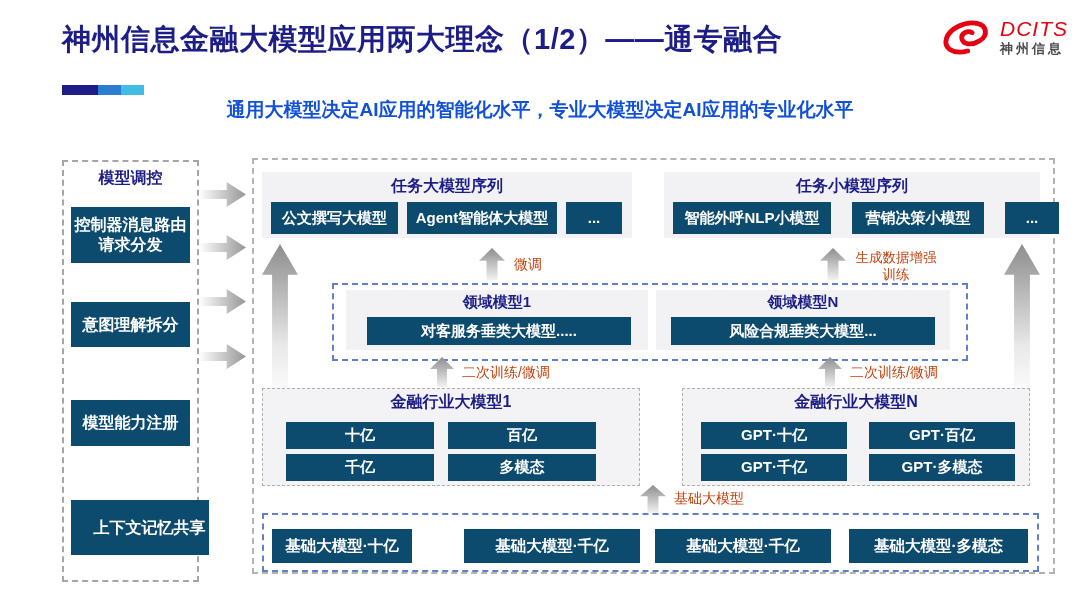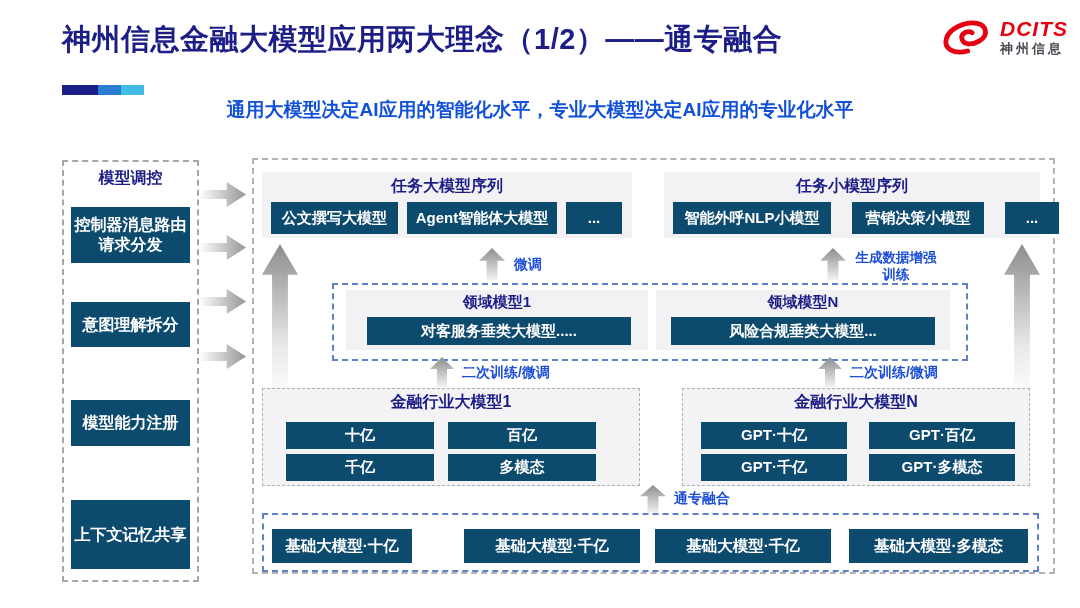--- a/index.html
+++ b/index.html
@@ -4,21 +4,21 @@
 <style>
   html,body{margin:0;padding:0;background:#ffffff;}
   .slide{position:relative;width:1080px;height:608px;background:#ffffff;overflow:hidden;
          font-family:"Liberation Sans","DejaVu Sans",sans-serif;}
   .abs{position:absolute;}
 
   .title{left:62px;top:20px;font-size:29px;font-weight:bold;color:#1d1d87;letter-spacing:0.5px;}
 
   .logo{left:938px;top:16px;display:flex;align-items:center;gap:6px;}
   .logo-txt{display:flex;flex-direction:column;line-height:1.1;}
-  .logo-brand{color:#e60012;font-size:21px;font-weight:bold;font-style:italic;letter-spacing:1px;}
+  .logo-brand{color:#e60012;font-size:21px;font-weight:normal;font-style:italic;letter-spacing:1px;}
   .logo-cn{color:#4a4a52;font-size:13px;font-weight:bold;letter-spacing:3px;margin-top:2px;}
 
   .accent-bar{left:62px;top:85px;height:10px;display:flex;}
   .accent-bar span{display:block;height:10px;}
   .seg1{width:36px;background:#1d1d87;}
   .seg2{width:23px;background:#2b7dd2;}
   .seg3{width:23px;background:#41bde4;}
 
   .subtitle{left:0;right:0;top:97px;text-align:center;font-size:19px;font-weight:bold;color:#1150d8;}
 
@@ -42,21 +42,21 @@
   .panel-h{position:absolute;top:4px;left:0;right:0;text-align:center;
            font-size:16px;font-weight:bold;color:#1d1d87;}
   .row{position:absolute;display:flex;}
   .tbtn{height:32px;font-size:15px;}
 
   .up-tall{width:36px;height:146px;top:244px;
            background:linear-gradient(to bottom,#8d8d8d,#e9e9e9 70%,#fbfbfb);
            clip-path:polygon(50% 0,100% 21%,72% 21%,72% 100%,28% 100%,28% 21%,0 21%);}
   .up-sm{background:linear-gradient(to bottom,#8d8d8d,#f2f2f2);
          clip-path:polygon(50% 0,100% 40%,71% 40%,71% 100%,29% 100%,29% 40%,0 40%);}
-  .glabel{color:#1d4ed8;font-weight:bold;font-size:14px;}
+  .glabel{color:#c2410c;font-weight:normal;font-size:14px;}
 
   .domain-box{left:332px;top:283px;width:632px;height:74px;background:#ffffff;}
   .dpanel{background:#f2f2f4;position:absolute;top:290px;height:60px;}
   .dpanel-h{position:absolute;top:3px;left:0;right:0;text-align:center;
             font-size:15px;font-weight:bold;color:#1d1d87;}
   .dbtn{position:absolute;top:27px;height:28px;font-size:15px;}
 
   .ind-panel{background:#f3f3f5;border:1.5px dashed #b0b0b0;top:388px;height:96px;}
   .ibtn{position:absolute;height:27px;font-size:15px;}
 
@@ -86,21 +86,21 @@
     <span class="seg3"></span>
   </div>
 
   <div class="abs subtitle">通用大模型决定AI应用的智能化水平，专业大模型决定AI应用的专业化水平</div>
 
   <div class="abs sidebar">
     <div class="sidebar-title">模型调控</div>
     <div class="bluebox sbtn" style="top:45px;height:56px;">控制器消息路由请求分发</div>
     <div class="bluebox sbtn" style="top:140px;height:45px;">意图理解拆分</div>
     <div class="bluebox sbtn" style="top:238px;height:46px;">模型能力注册</div>
-    <div class="bluebox sbtn" style="top:338px;height:69px;">上下文记忆共享</div>
+    <div class="bluebox sbtn" style="top:338px;height:55px;padding-left:19px;">上下文记忆共享</div>
   </div>
 
   <div class="abs r-arrow" style="top:182px;"></div>
   <div class="abs r-arrow" style="top:235px;"></div>
   <div class="abs r-arrow" style="top:289px;"></div>
   <div class="abs r-arrow" style="top:344px;"></div>
 
   <div class="abs outer-box dash-gray"></div>
 
   <div class="abs panel" style="left:262px;top:172px;width:370px;height:66px;">
@@ -156,21 +156,21 @@
 
   <div class="abs ind-panel" style="left:682px;width:346px;">
     <div class="panel-h" style="top:3px;">金融行业大模型N</div>
     <div class="bluebox ibtn" style="left:18px;top:33px;width:146px;">GPT·十亿</div>
     <div class="bluebox ibtn" style="left:186px;top:33px;width:146px;">GPT·百亿</div>
     <div class="bluebox ibtn" style="left:18px;top:65px;width:146px;">GPT·千亿</div>
     <div class="bluebox ibtn" style="left:186px;top:65px;width:146px;">GPT·多模态</div>
   </div>
 
   <div class="abs up-sm" style="left:640px;top:485px;width:26px;height:28px;"></div>
-  <div class="abs glabel" style="left:674px;top:490px;">通专融合</div>
+  <div class="abs glabel" style="left:674px;top:490px;">基础大模型</div>
 
   <div class="abs base-box dash-blue">
     <div class="bluebox bbtn" style="left:8px;width:140px;">基础大模型·十亿</div>
     <div class="bluebox bbtn" style="left:200px;width:176px;">基础大模型·千亿</div>
     <div class="bluebox bbtn" style="left:391px;width:176px;">基础大模型·千亿</div>
     <div class="bluebox bbtn" style="left:585px;width:179px;">基础大模型·多模态</div>
   </div>
 
 </div>
 

